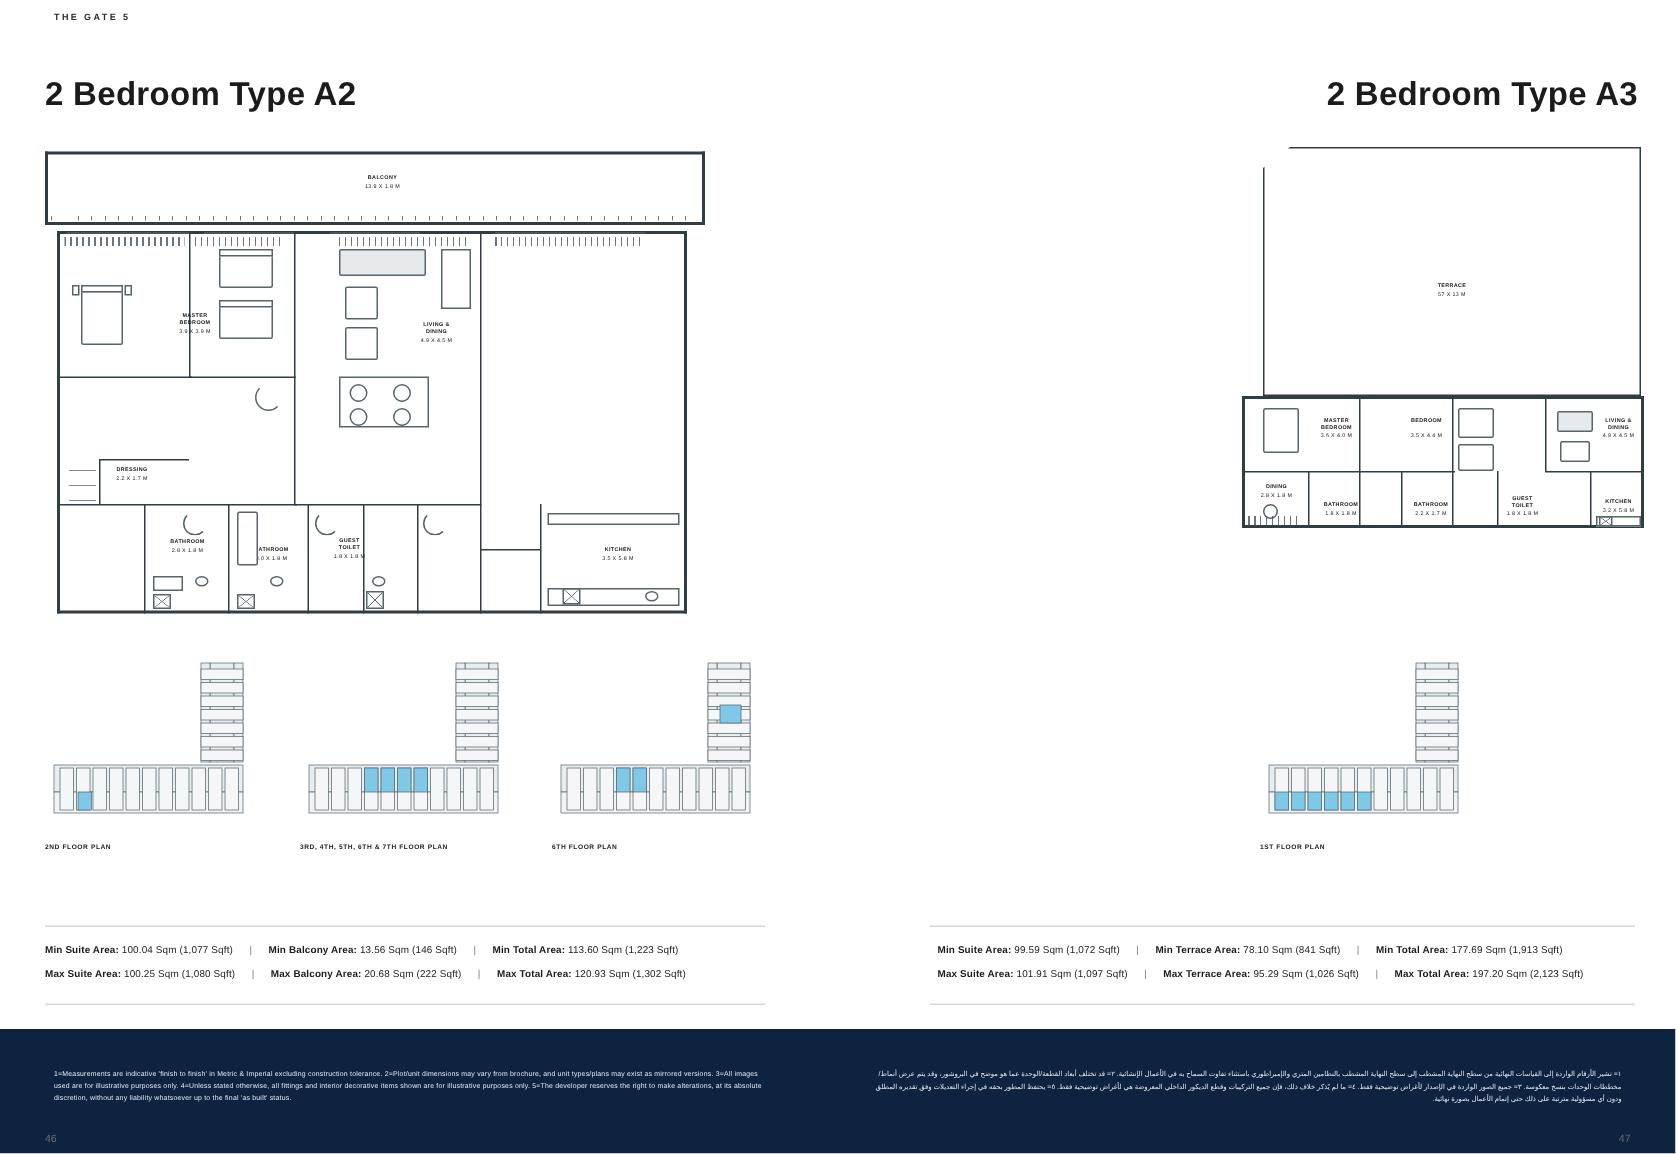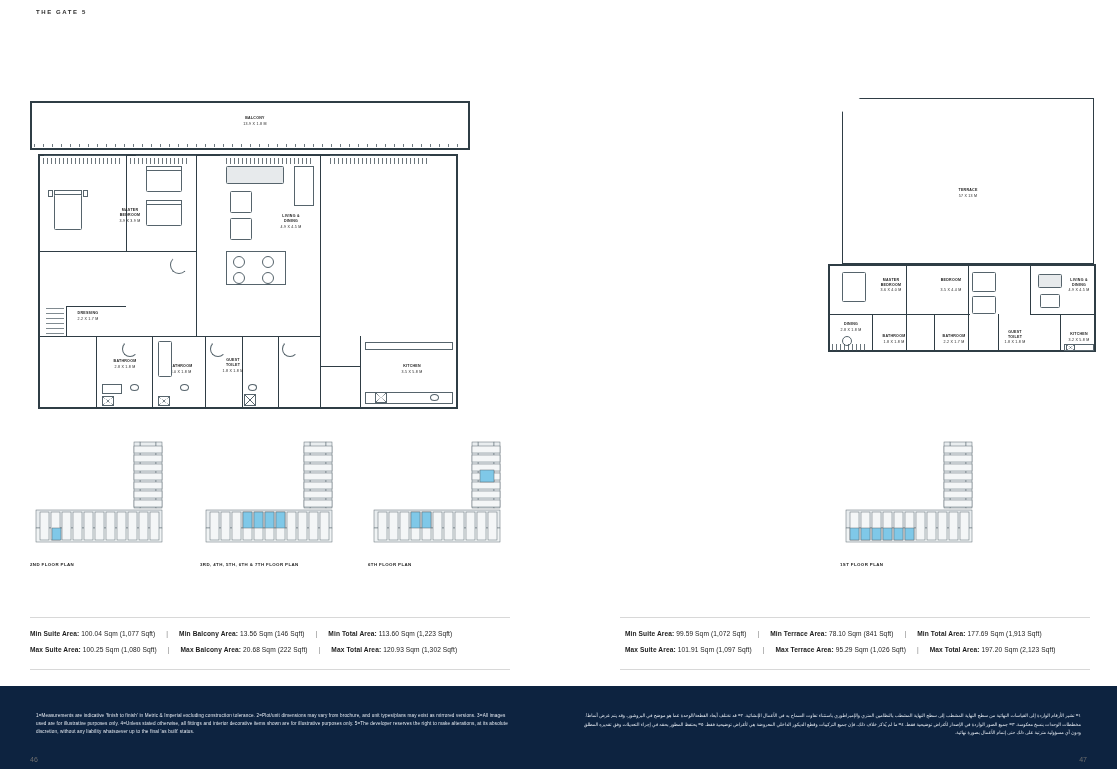--- a/index.html
+++ b/index.html
@@ -104,21 +104,23 @@
   .pg-left { position:absolute; left:30px; bottom:6px; font-size:7px; color:#6d6d6d; }
   .pg-right { position:absolute; right:30px; bottom:6px; font-size:7px; color:#6d6d6d; }
 </style>
 </head>
 <body>
 
 <div class="page">
 
   <div class="brand">THE GATE 5</div>
 
-
+  <div class="title-left">2 Bedroom Type A2</div>
+
+  <div class="title-right">2 Bedroom Type A3</div>
 
   <div class="plan-left">
 
     <div class="wall" style="left:0;   top:5px;  width:440px; height:1.6px;"></div>
     <div class="wall" style="left:0;   top:5px;  width:1.6px; height:48px;"></div>
     <div class="wall" style="left:438px;top:5px; width:1.6px; height:48px;"></div>
     <div class="wall" style="left:0;   top:52px; width:440px; height:1.6px;"></div>
     <div class="lbl b" style="left:195px; top:20px; width:60px;">BALCONY</div>
     <div class="lbl" style="left:195px; top:26px; width:60px;">13.9 x 1.8 M</div>
 

